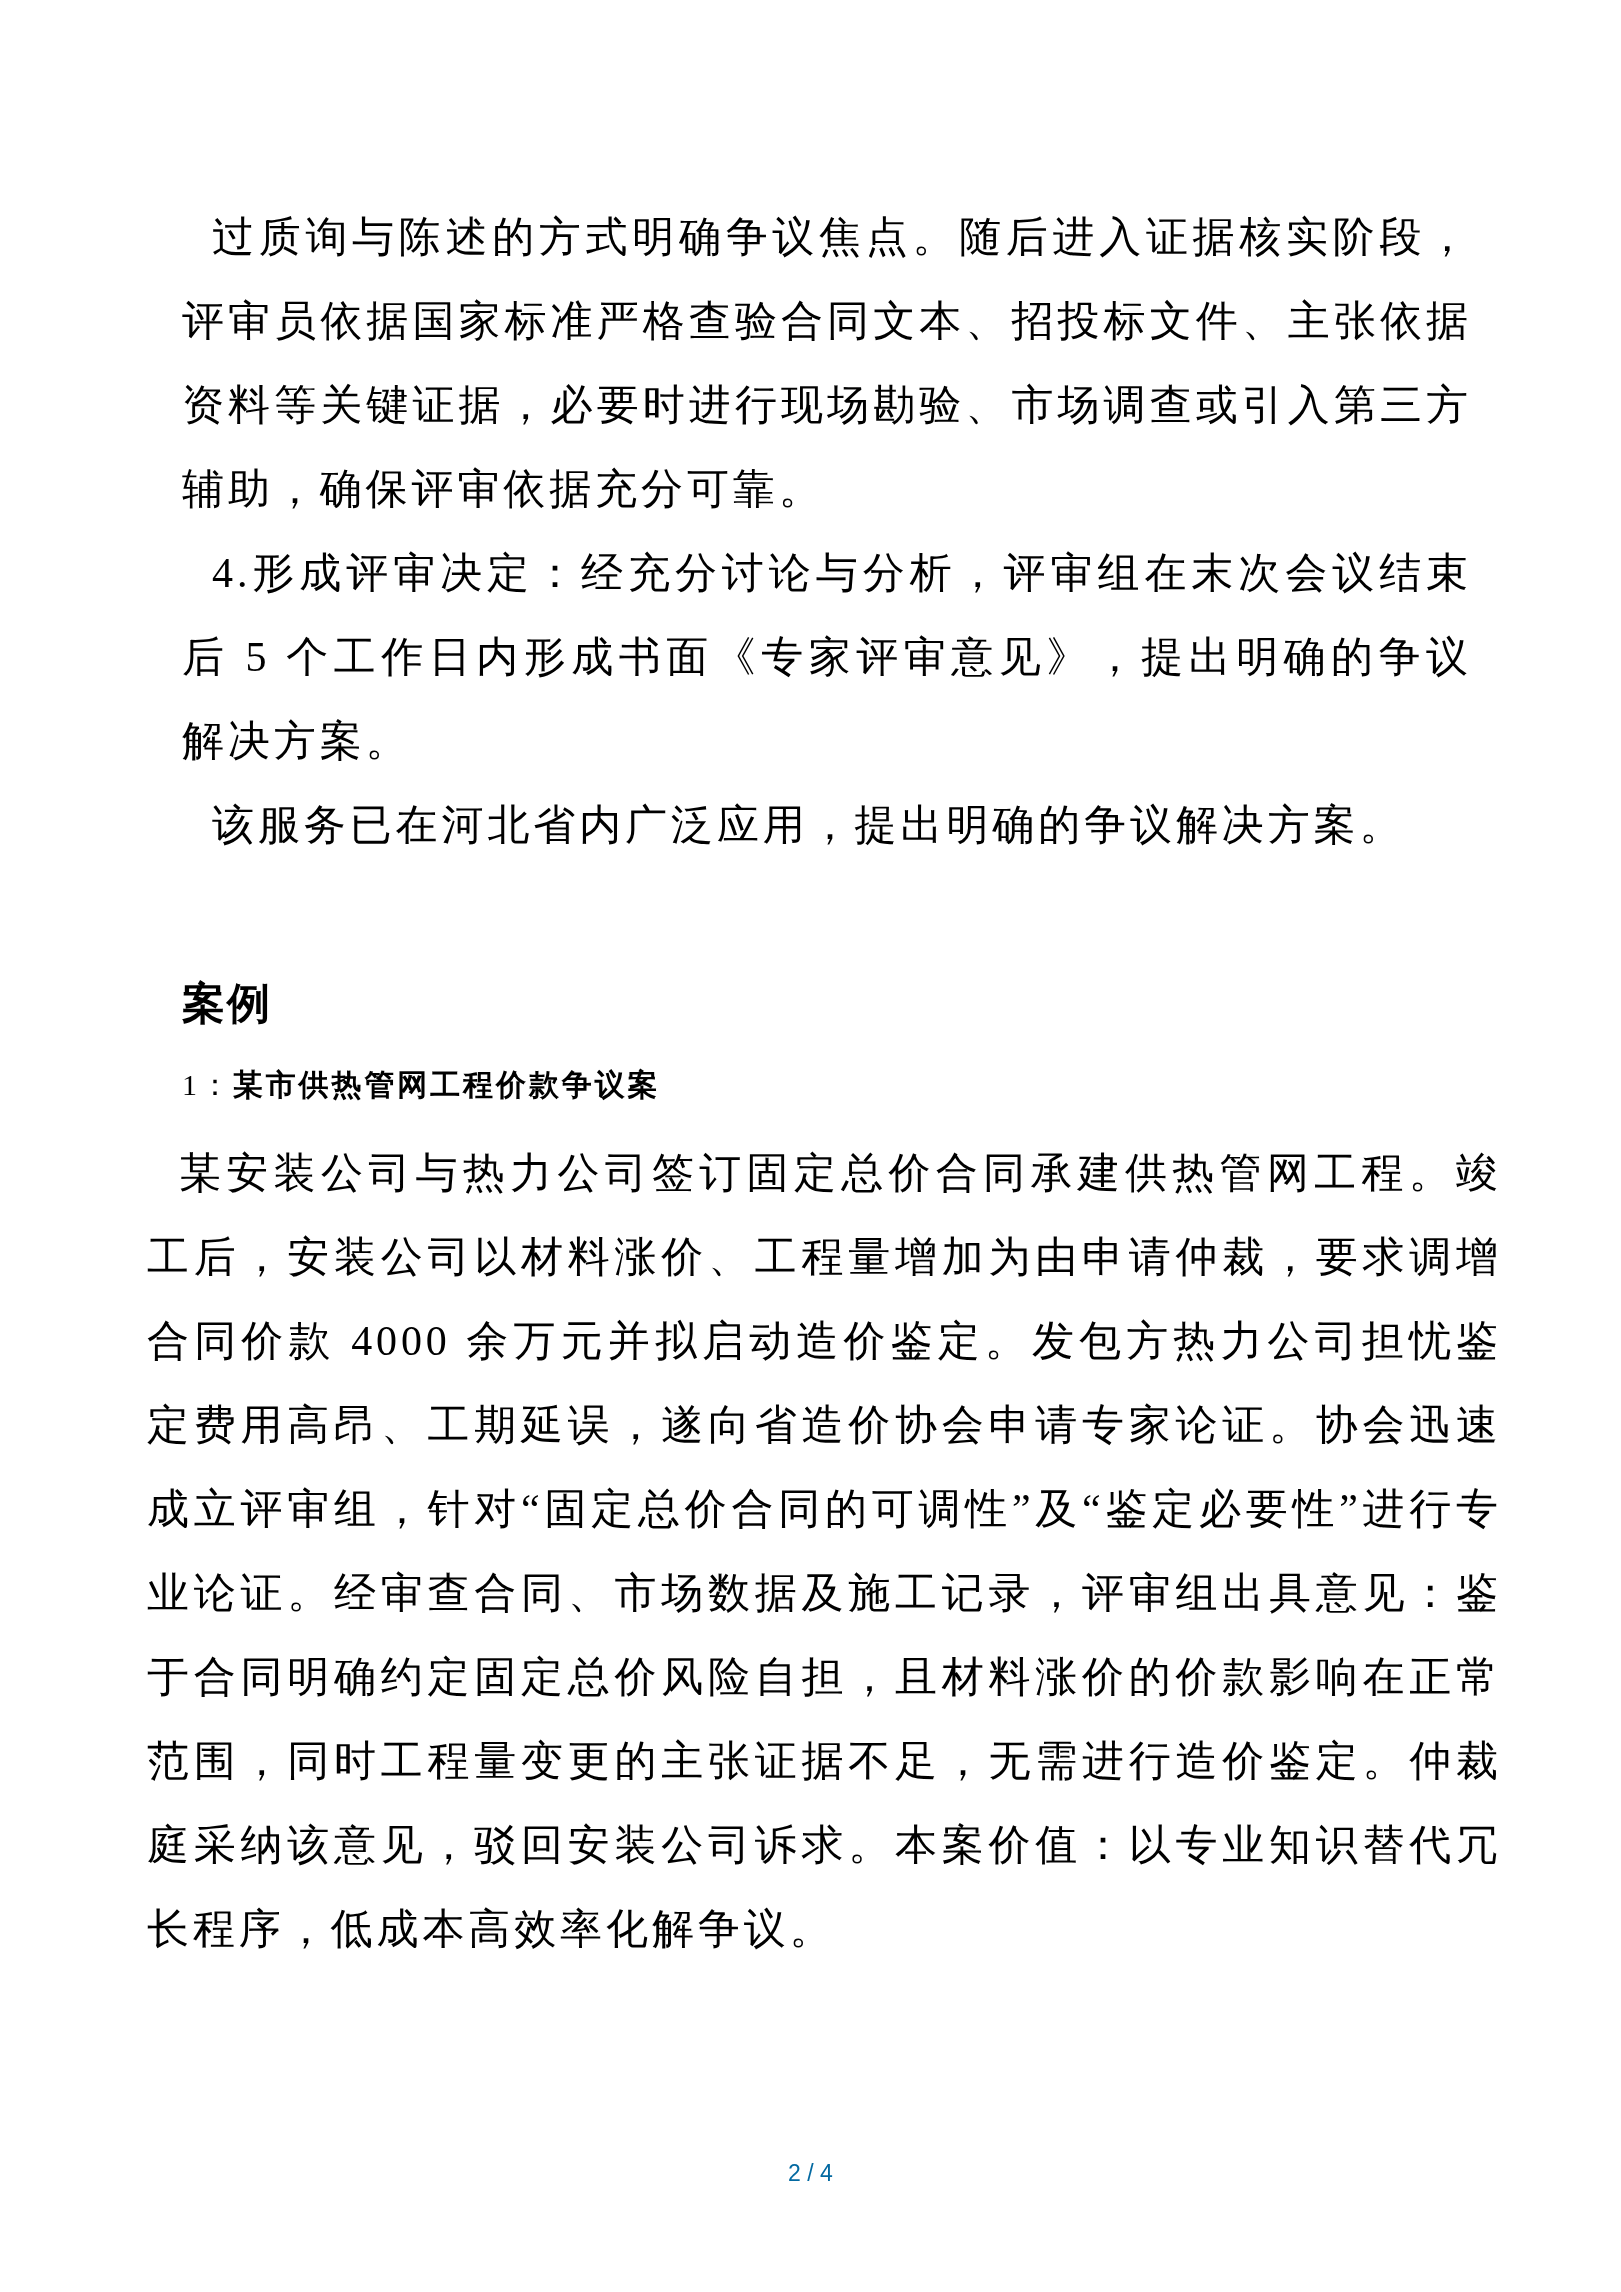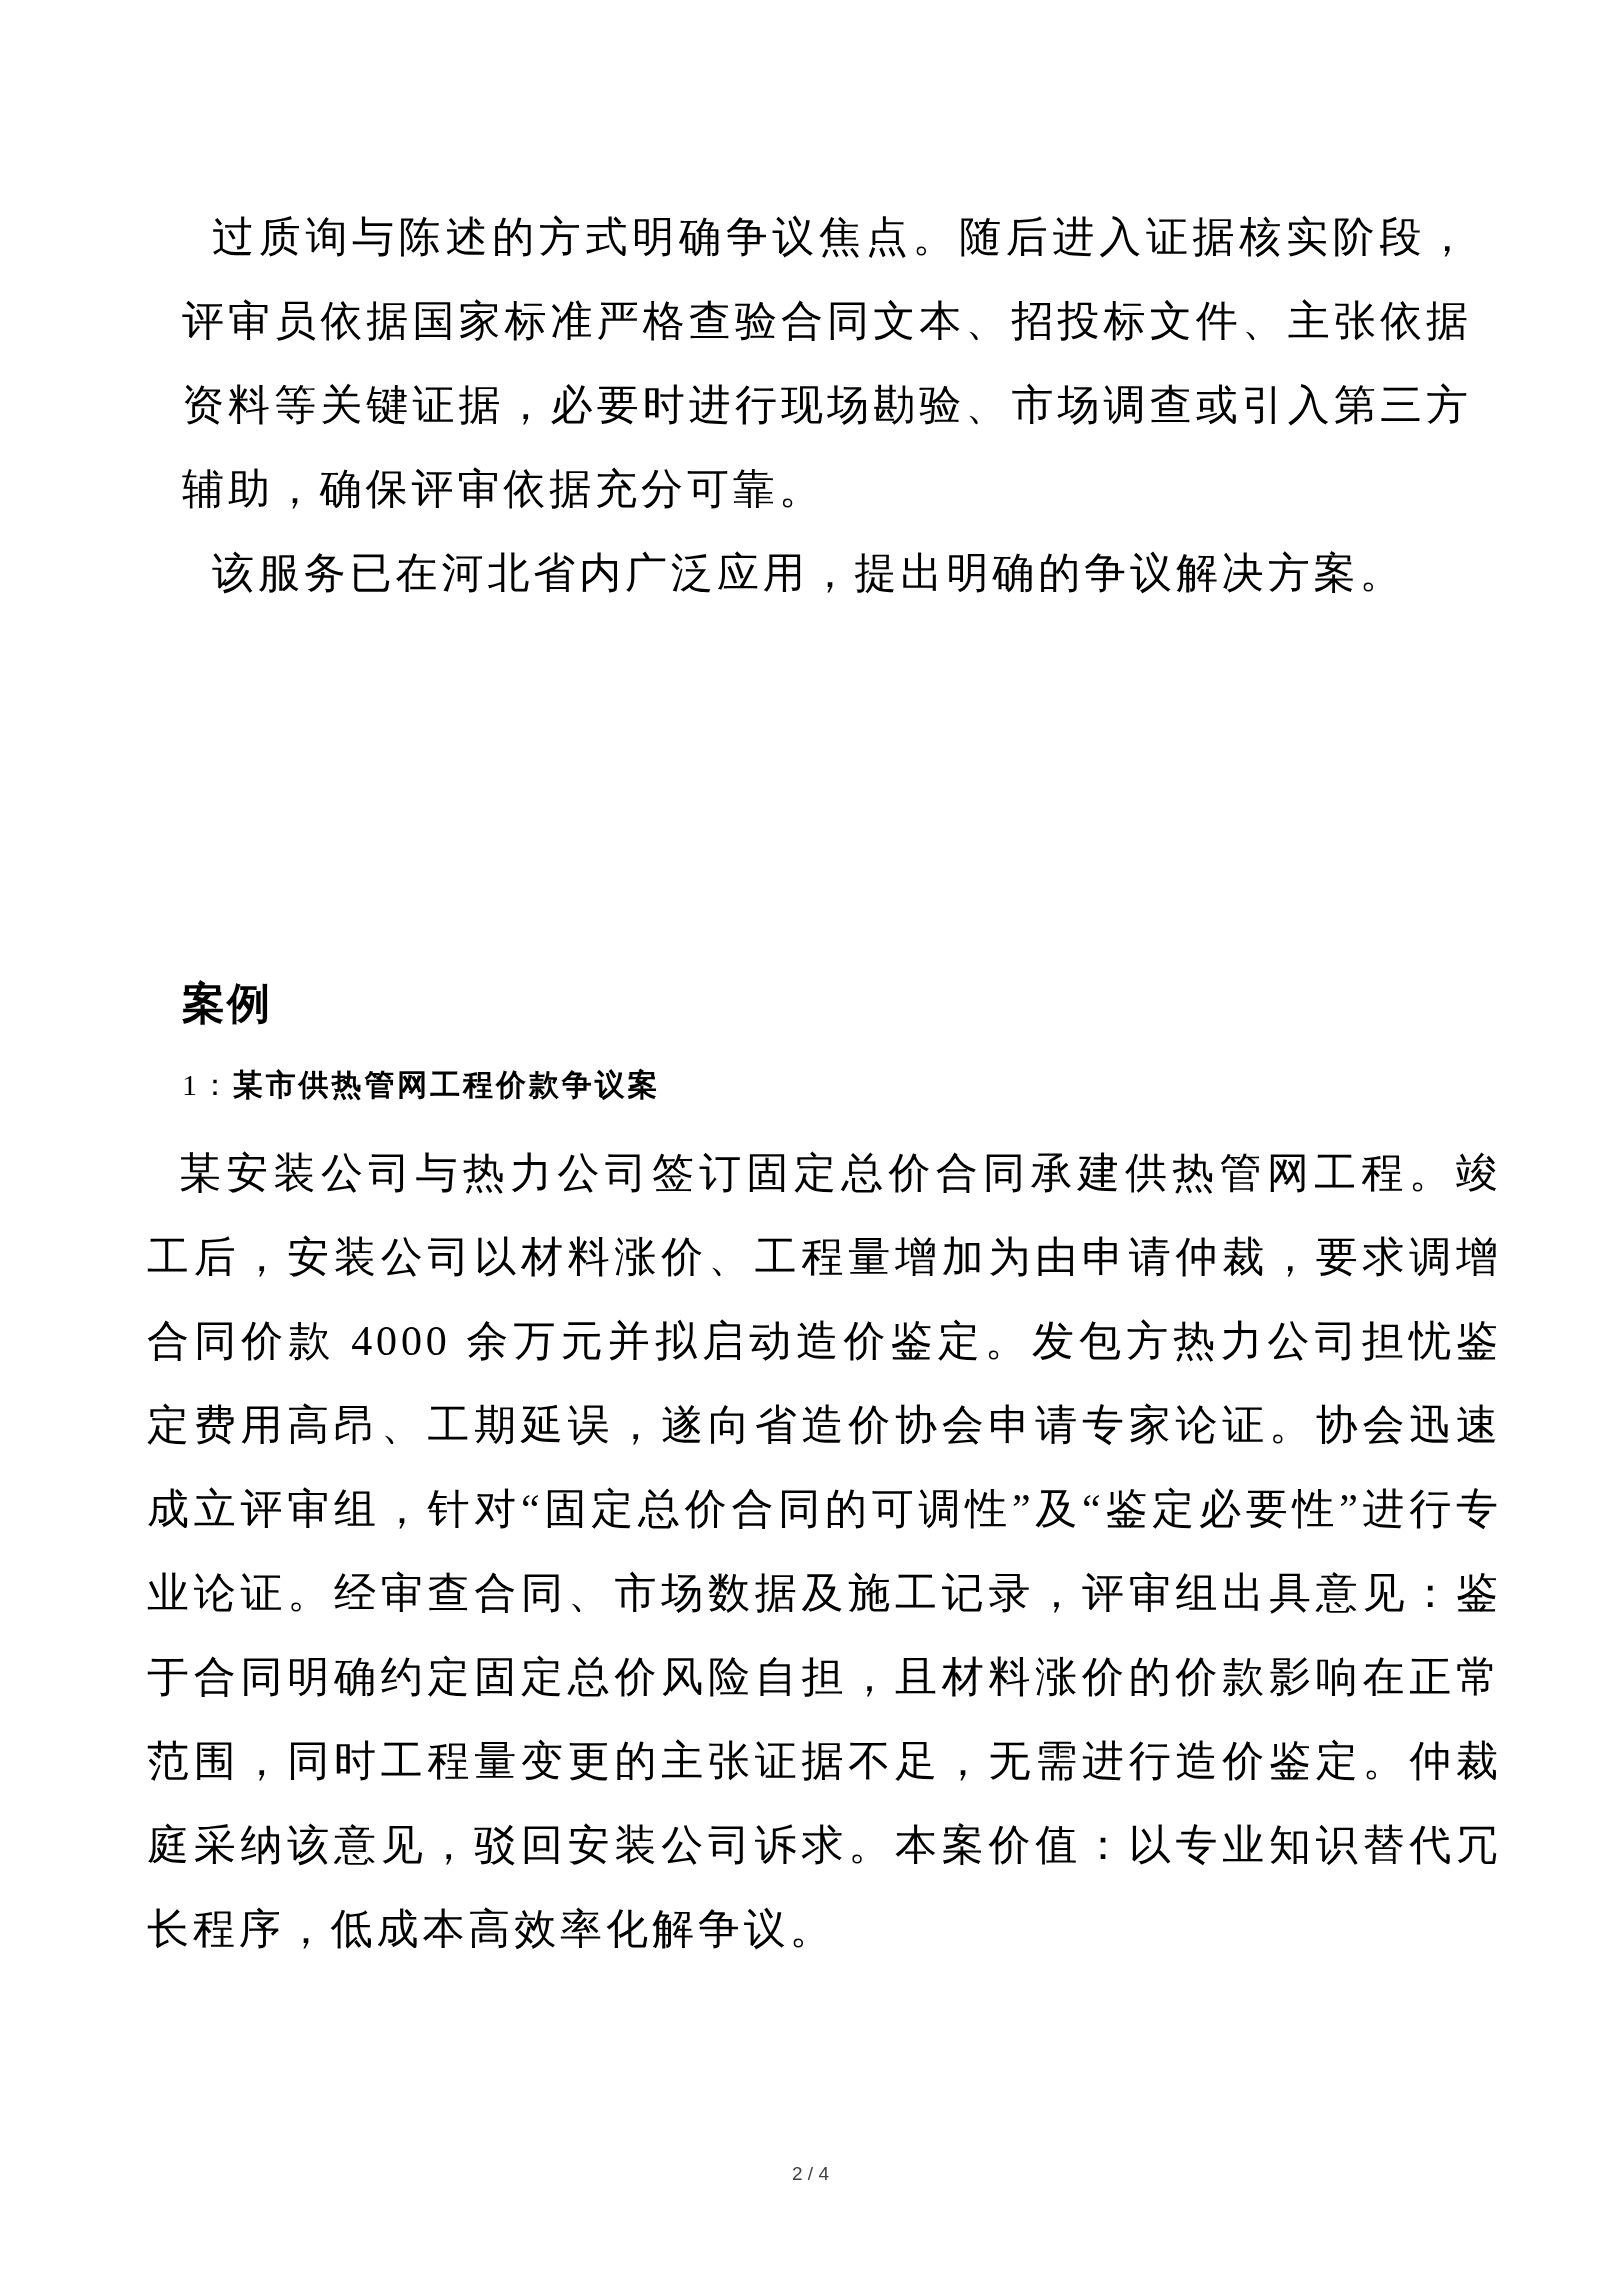--- a/index.html
+++ b/index.html
@@ -63,32 +63,33 @@
   .case-body p {
     text-indent: 32px;
   }
   .footer {
     position: absolute;
     left: 0;
     right: 0;
     top: 2156px;
     text-align: center;
     font-family: "Liberation Sans", "DejaVu Sans", sans-serif;
-    font-size: 19px;
+    font-size: 23px;
     line-height: 35px;
-    color: #404040;
+    color: #0369a1;
   }
 </style>
 </head>
 <body>
 
 <div class="page">
 
   <div class="top-section body-text">
     <p>过质询与陈述的方式明确争议焦点。随后进入证据核实阶段，评审员依据国家标准严格查验合同文本、招投标文件、主张依据资料等关键证据，必要时进行现场勘验、市场调查或引入第三方辅助，确保评审依据充分可靠。</p>
+    <p>4.形成评审决定：经充分讨论与分析，评审组在末次会议结束后 5 个工作日内形成书面《专家评审意见》，提出明确的争议解决方案。</p>
     <p>该服务已在河北省内广泛应用，提出明确的争议解决方案。</p>
   </div>
 
   <div class="case-heading">案例</div>
 
   <div class="case-title">
     <span class="num">1：</span><span>某市供热管网工程价款争议案</span>
   </div>
 
   <div class="case-body body-text">

